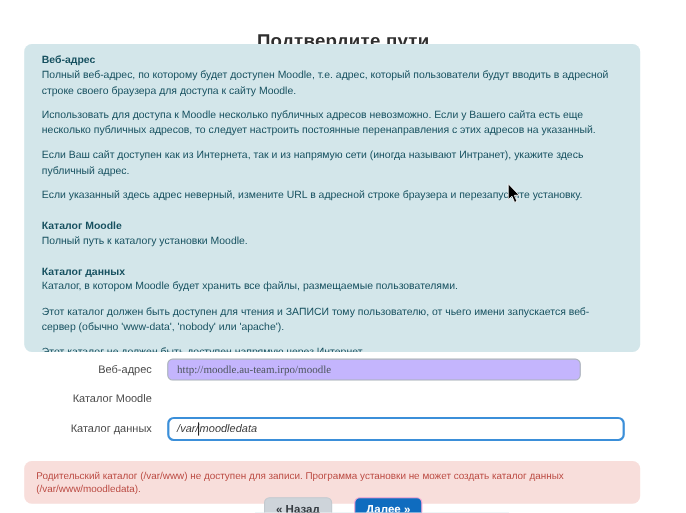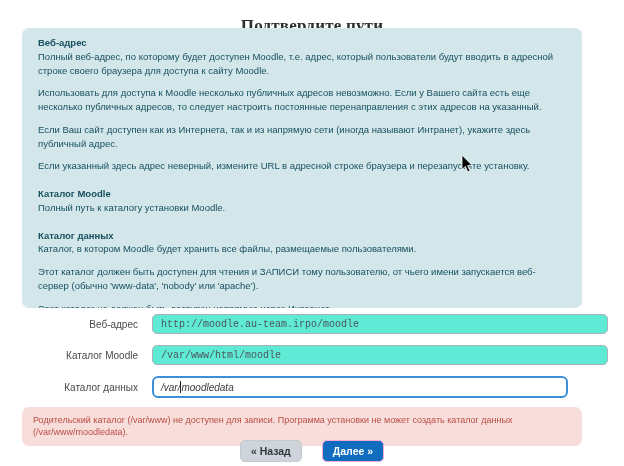--- a/index.html
+++ b/index.html
@@ -6,25 +6,24 @@
   html,body { margin:0; padding:0; }
   body {
     width:624px; height:466px;
     background:#ffffff;
     font-family:"Liberation Sans", sans-serif;
     overflow:hidden;
   }
   .page { position:relative; width:624px; height:466px; }
 
   .page-title {
-    margin:0; padding-top:16px;
+    margin:12px; padding-top:16px;
     text-align:center;
     font-size:17px; font-weight:bold; color:#2f2f2f;
     letter-spacing:0.2px;
-    font-family:Liberation Serif, serif;
   }
 
   .info-box {
     position:absolute; left:22px; top:28px; width:560px; height:280px;
     background:#d3e6ea;
     border-radius:7px;
     padding:8px 16px;
     color:#16505f;
     font-size:9.5px; line-height:1.45;
     overflow:hidden;
@@ -33,24 +32,24 @@
   .info-box .info-heading { font-weight:bold; margin:0; }
   .info-box .section-gap { margin-top:14px; }
 
   .form-area { position:absolute; top:314px; left:0; width:624px; }
   .form-row { display:flex; align-items:center; margin-bottom:11px; }
   .form-label {
     width:152px; text-align:right; padding-right:14px;
     font-size:10px; color:#4a4a4a;
   }
   .text-input {
-    width:456px; height:20px;
+    width:376px; height:20px;
     border:1px solid #aab2ba; border-radius:5px;
-    background:#5eead4; color:#4e565e;
-    font-family:Liberation Mono, monospace;
+    background:#c4b5fd; color:#4e565e;
+    font-family:Liberation Serif, serif;
     font-size:10px; padding:0 8px;
   }
   .input-focused {
     width:416px; height:22px;
     border:2px solid #3b8fd9; border-radius:6px;
     background:#ffffff; color:#3c3c3c;
     font-size:10px; padding:0 7px;
     display:flex; align-items:center;font-style:italic;
   }
   .caret { display:inline-block; width:1px; height:12px; background:#222; margin:0; }
@@ -101,21 +100,20 @@
 
   </div>
 
   <div class="form-area">
     <div class="form-row">
       <div class="form-label">Веб-адрес</div>
       <input class="text-input" type="text" readonly="" value="http://moodle.au-team.irpo/moodle" style="">
     </div>
     <div class="form-row">
       <div class="form-label">Каталог Moodle</div>
-      <input class="text-input" type="text" readonly="" value="/var/www/html/moodle" style="">
     </div>
     <div class="form-row">
       <div class="form-label">Каталог данных</div>
       <div class="input-focused">
         <span>/var/</span>
           <span class="caret"></span>
           <span>moodledata</span>
       </div>
     </div>
   </div>

